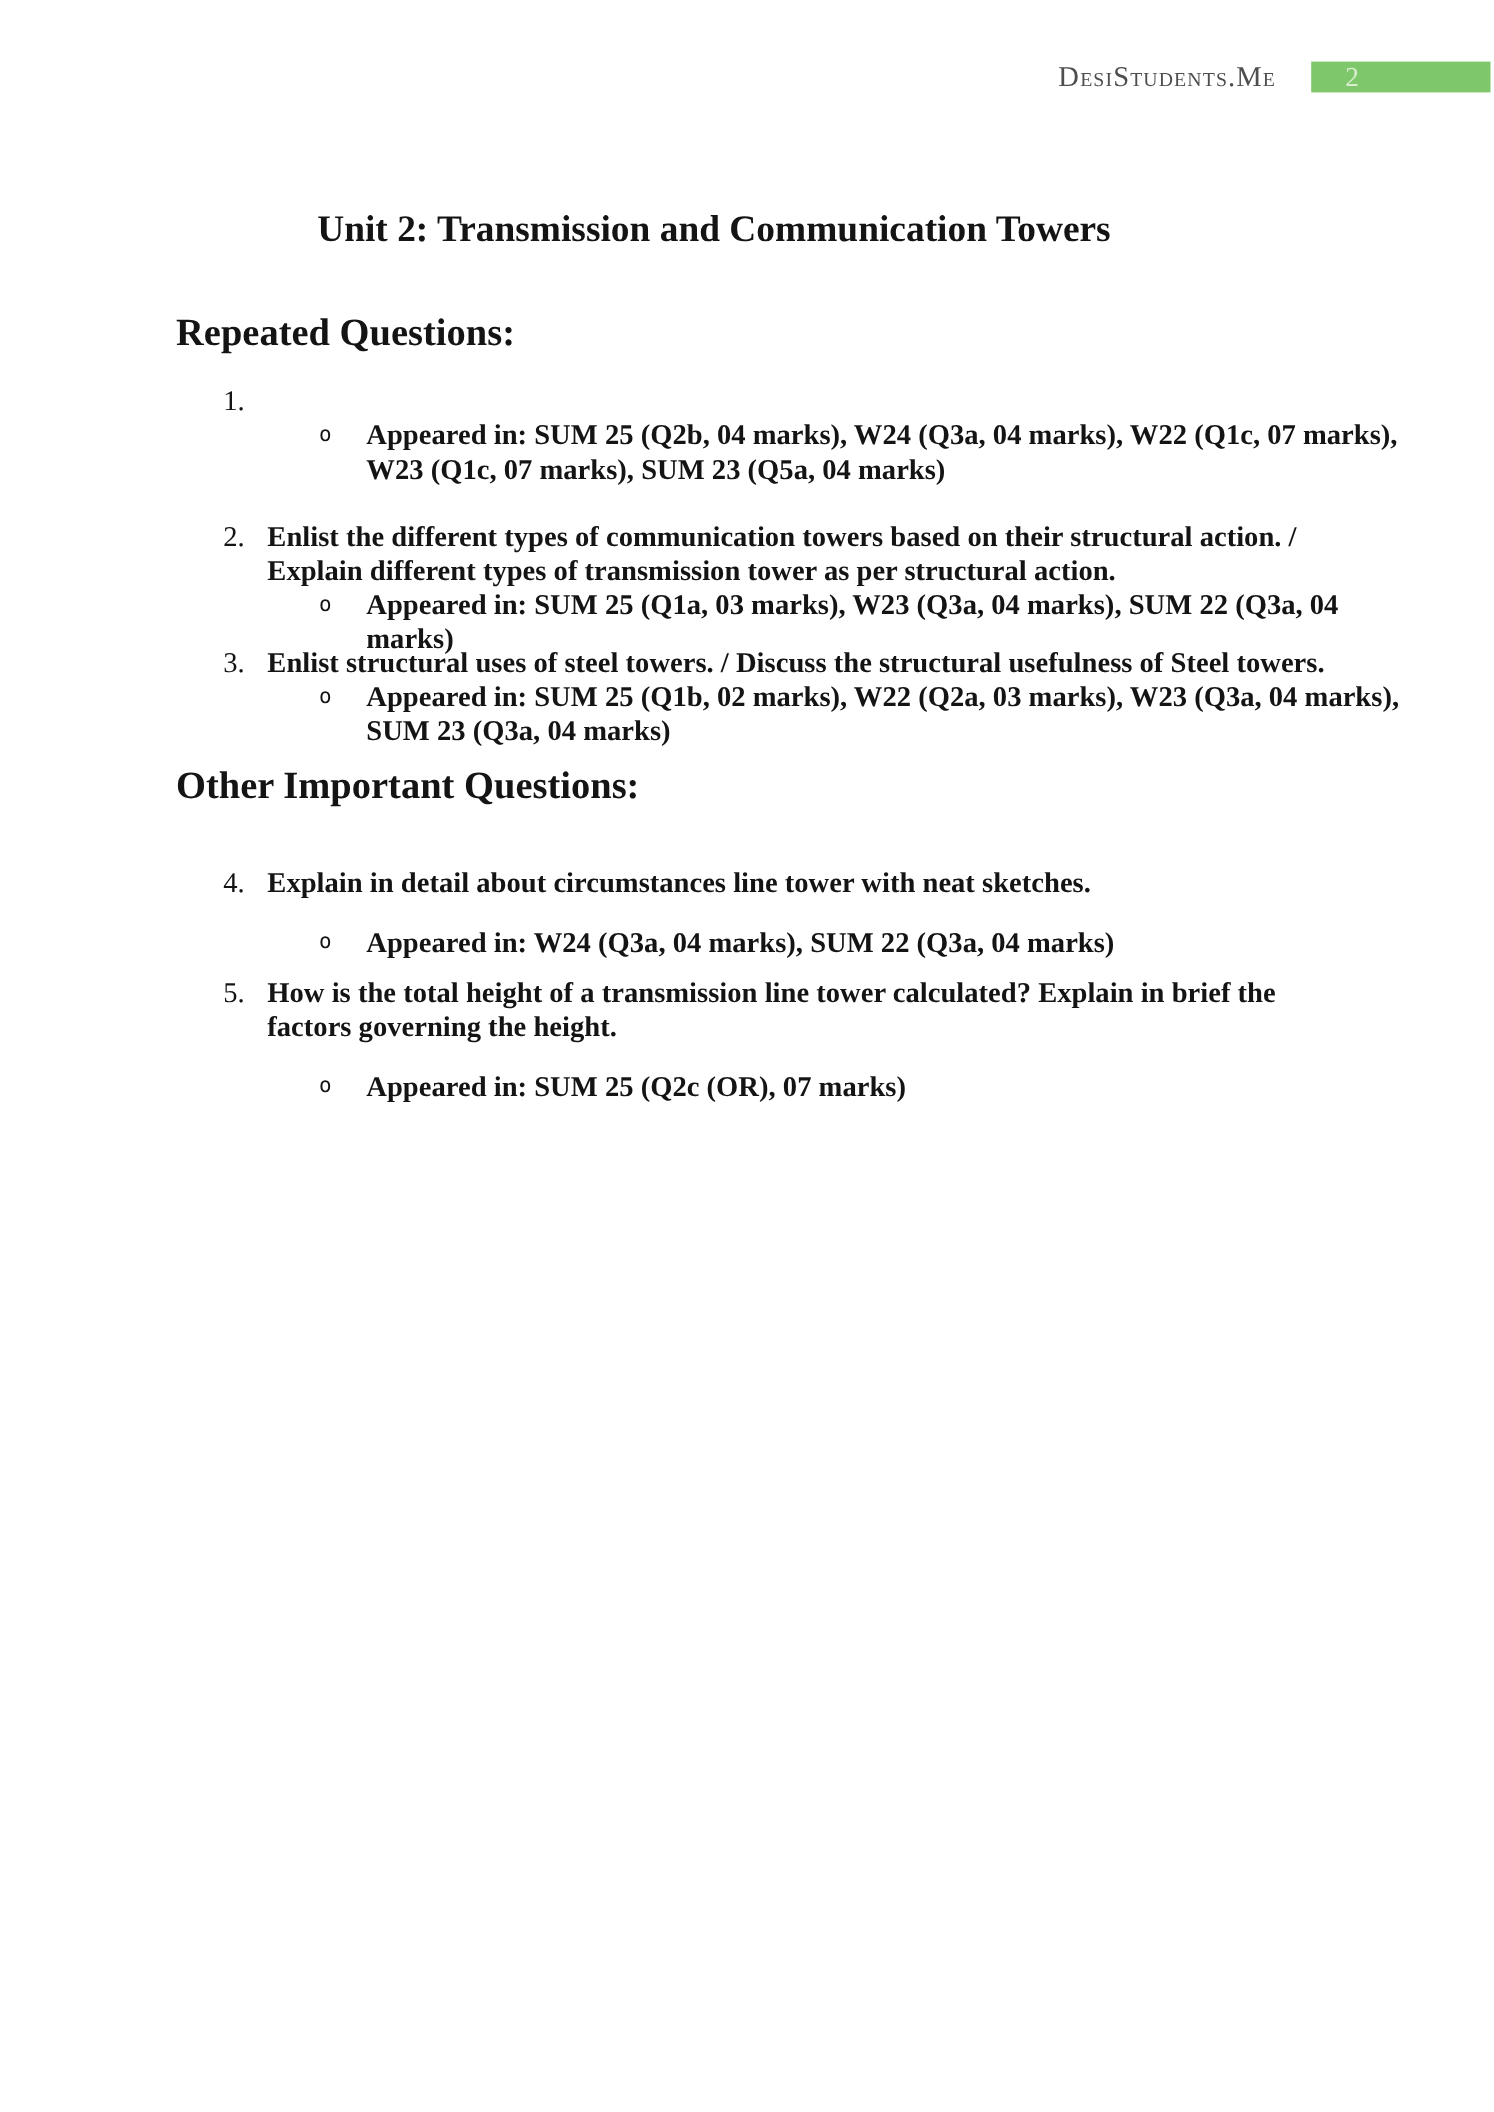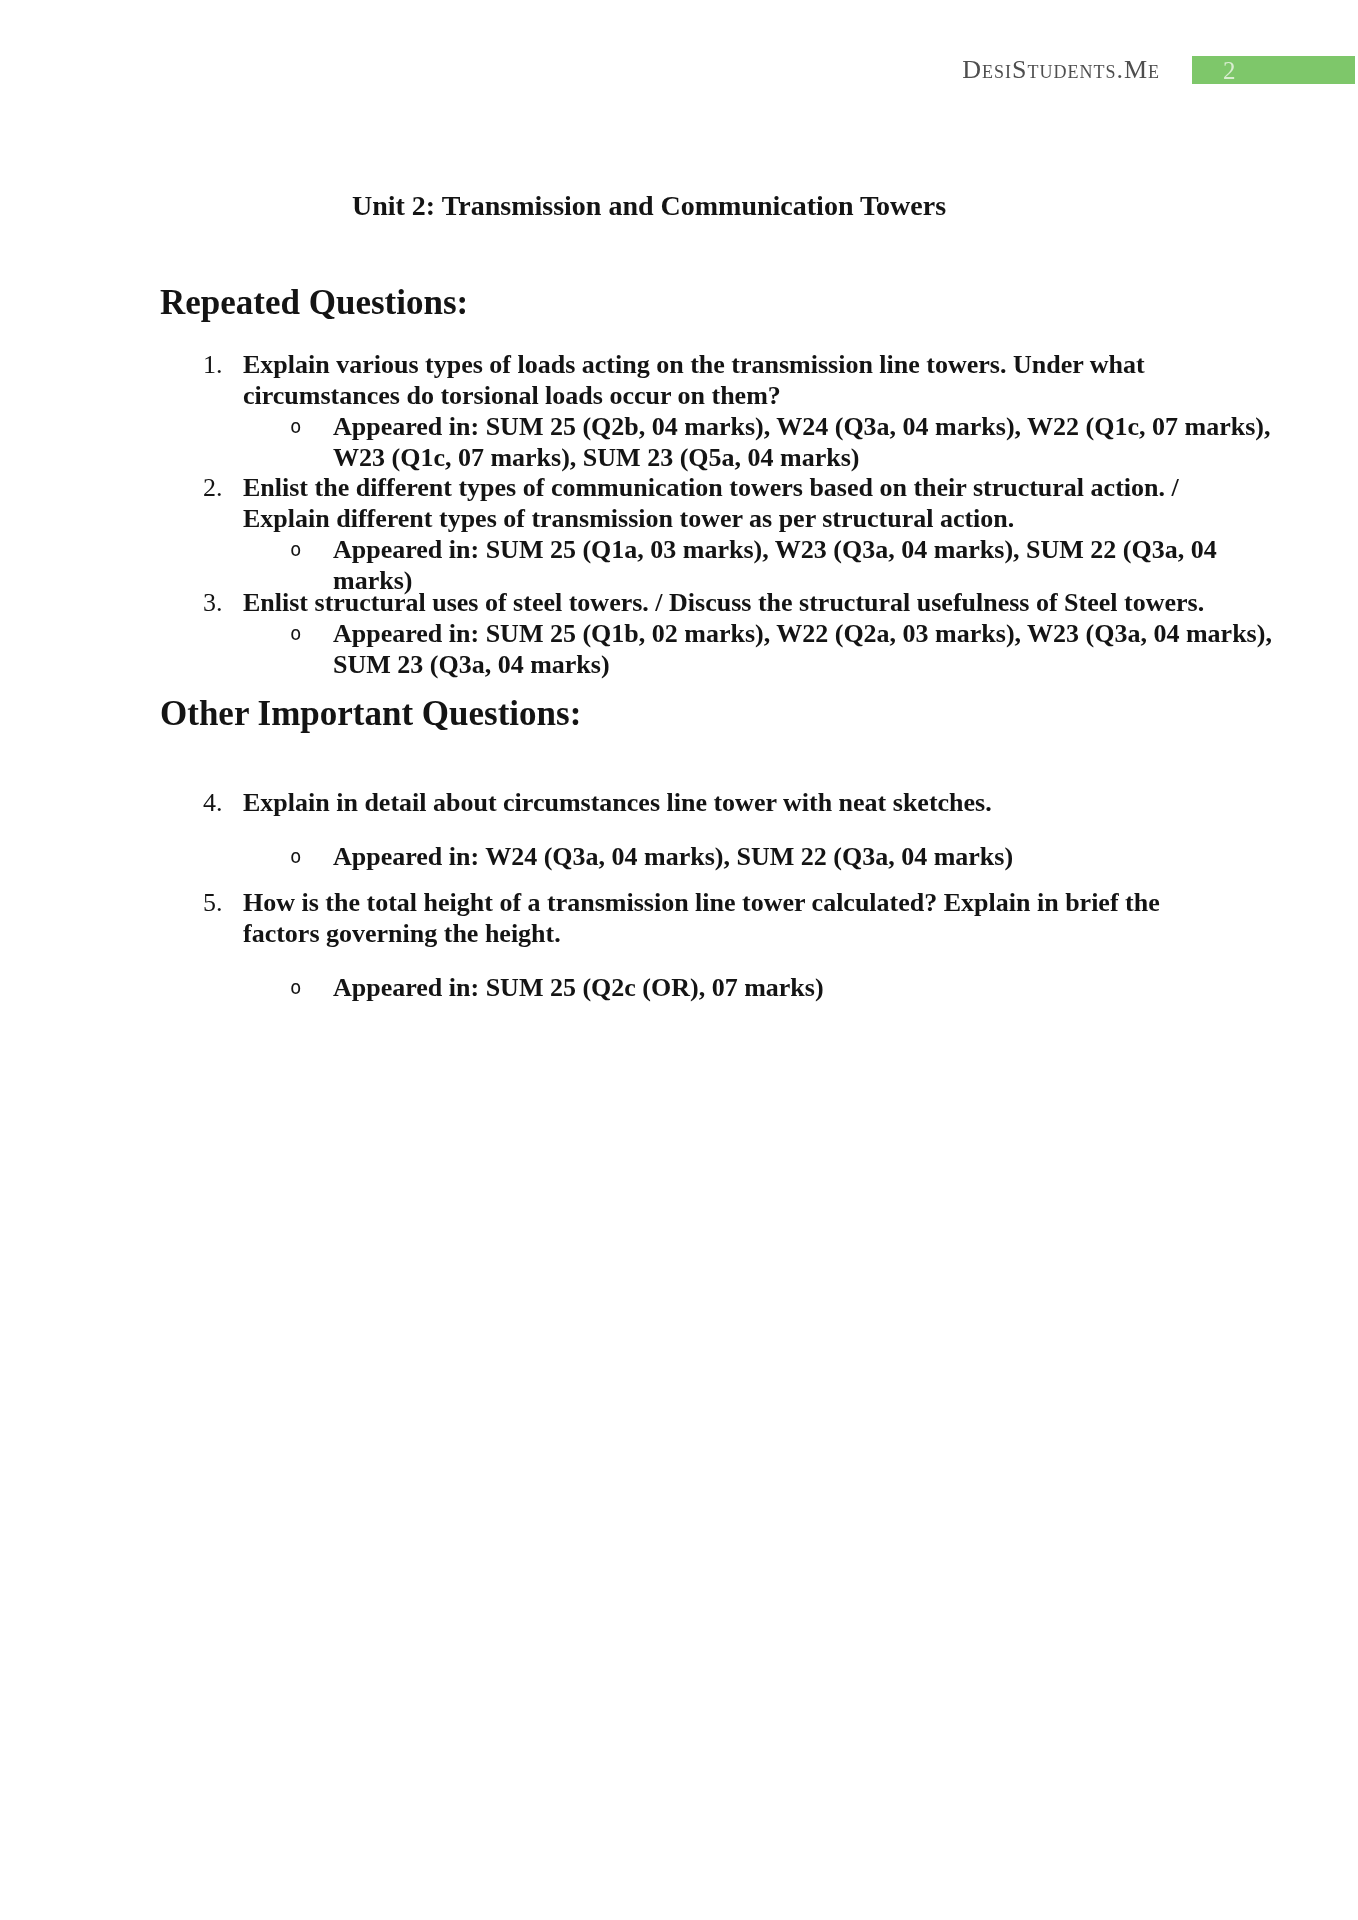--- a/index.html
+++ b/index.html
@@ -45,21 +45,21 @@
   }
 
   
   .title {
     position: absolute;
     top: 190px;
     left: 130px;
     width: 1038px;
     text-align: center;
     font-weight: bold;
-    font-size: 28px;
+    font-size: 34px;
     white-space: pre;
   }
 
   
   .block {
     position: absolute;
     left: 160px;
     width: 1120px;
     font-size: 26px;
     line-height: 31px;
@@ -103,22 +103,20 @@
     </div>
   </div>
 
   <div class="title">Unit 2: Transmission and Communication Towers</div>
 
   <div class="block heading b-h1">Repeated Questions:</div>
 
   <div class="block b-i1">
     <div class="qrow">
       <span class="qnum">1.</span>
-      <span class="qtext">Explain various types of loads acting on the transmission line towers. Under what
-circumstances do torsional loads occur on them?</span>
     </div>
     <div class="arow">
       <span class="abullet">o</span>
       <span class="atext">Appeared in: SUM 25 (Q2b, 04 marks), W24 (Q3a, 04 marks), W22 (Q1c, 07 marks),
 W23 (Q1c, 07 marks), SUM 23 (Q5a, 04 marks)</span>
     </div>
   </div>
 
   <div class="block b-i2">
     <div class="qrow">

